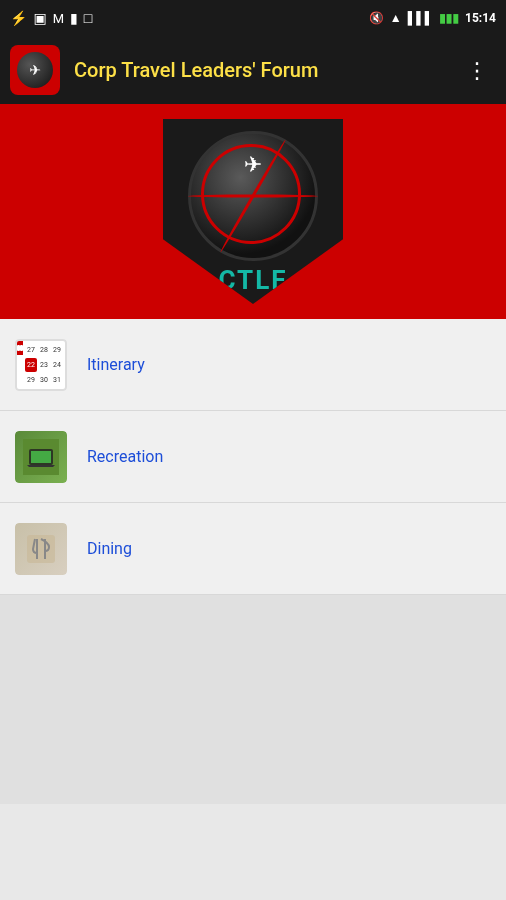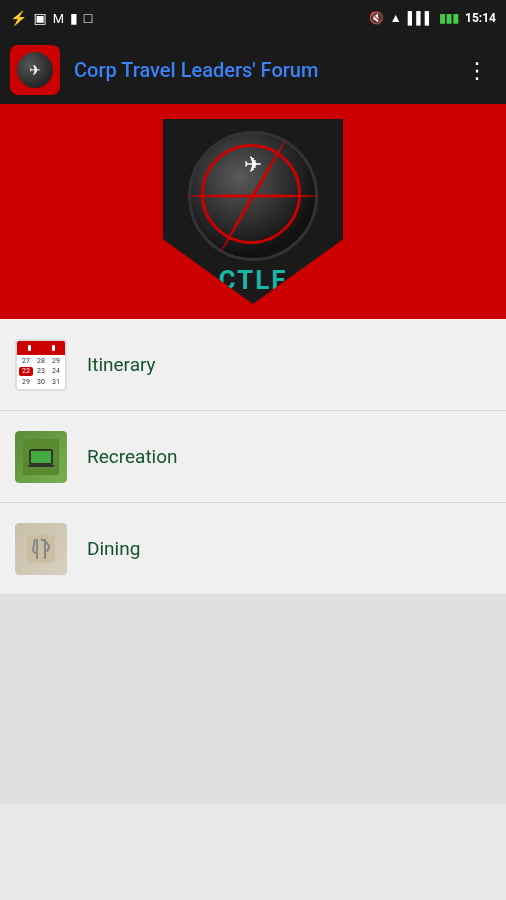--- a/index.html
+++ b/index.html
@@ -70,21 +70,21 @@
       align-items: center;
       justify-content: center;
     }
     .app-icon-globe::after {
       content: '✈';
       color: white;
       font-size: 14px;
     }
     .app-title {
       flex: 1;
-      color: #3b82f6;
+      color: #fde047;
       font-size: 20px;
       font-weight: 500;
     }
     .overflow-icon {
       color: white;
       font-size: 22px;
       cursor: pointer;
       padding: 8px;
     }
 
@@ -203,21 +203,21 @@
       justify-content: center;
     }
     
     .icon-calendar {
       width: 52px;
       height: 52px;
       background: white;
       border: 2px solid #ddd;
       border-radius: 4px;
       display: flex;
-      flex-direction: column;
+      flex-direction: row;
       overflow: hidden;
     }
     .icon-calendar-top {
       background: #cc0000;
       height: 14px;
       display: flex;
       align-items: center;
       justify-content: space-around;
     }
     .icon-calendar-top span {
@@ -272,22 +272,22 @@
       background: linear-gradient(135deg, #e8e8f0, #d0d0e0);
       border-radius: 4px;
       display: flex;
       align-items: center;
       justify-content: center;
       font-size: 20px;
       color: #666;
     }
 
     .menu-item-label {
-      font-size: 19px;
-      color: #14532d;
+      font-size: 16px;
+      color: #1d4ed8;
       font-weight: 400;
       text-align: center;
     }
 
     
     .bottom-area {
       width: 100%;
       flex: 1;
       background: #e0e0e0;
       height: calc(900px - 36px - 68px - 215px - 4*93px);

